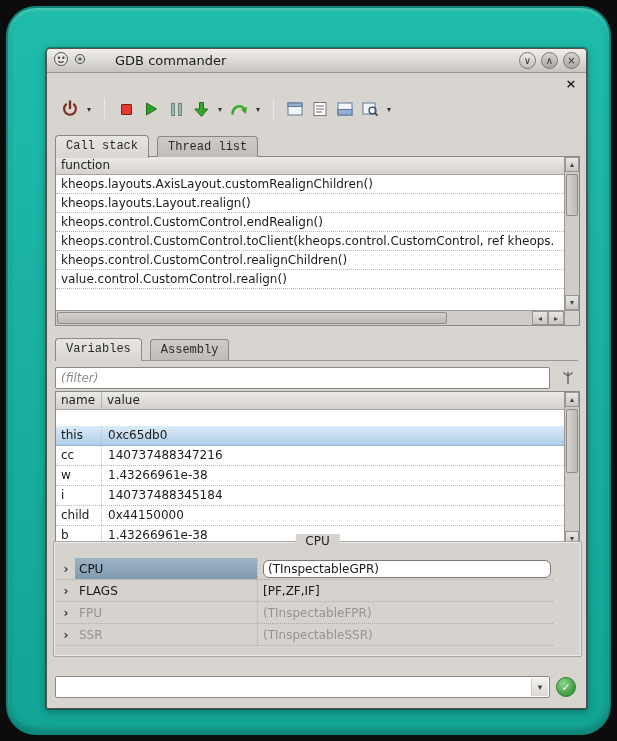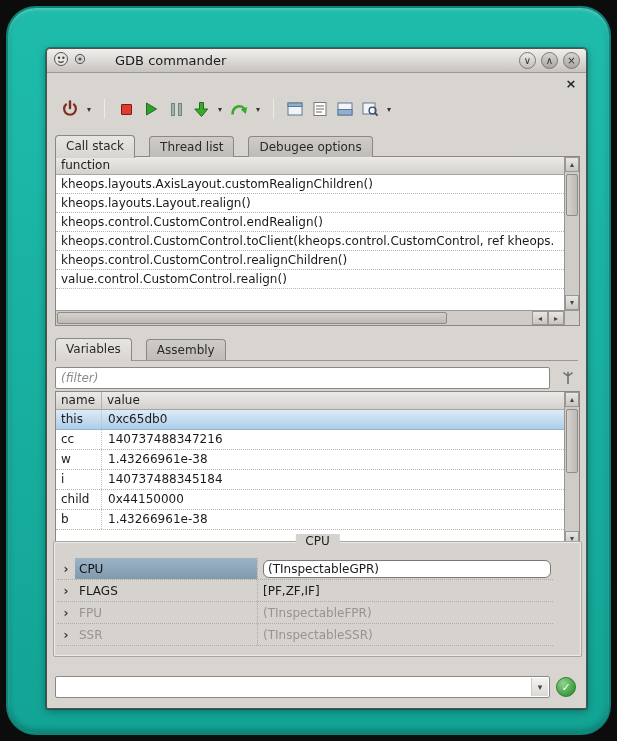--- a/index.html
+++ b/index.html
@@ -31,21 +31,21 @@
   
   .toolbar { position:absolute; left:12px; top:46px; height:28px; display:flex; align-items:center; gap:3px; }
   .tool-btn { min-width:22px; height:24px; display:flex; align-items:center; justify-content:center; border-radius:3px; }
   .drop { width:10px; height:24px; display:flex; align-items:center; justify-content:center; font-size:8px; color:#333; }
   .tsep { width:1px; height:20px; background:#a5a29e; border-right:1px solid #eceae7; margin:0 7px; }
   .stop-sq { width:11px; height:11px; background:#e23b2e; border:1px solid #7e1d14; border-radius:1px; }
   .pause-bars { display:flex; gap:3px; }
   .pause-bars i { display:block; width:4px; height:13px; background:#9db3ad; border:1px solid #6f8680; }
 
   
-  .tabbar { position:absolute; display:flex; align-items:flex-end; gap:14px; z-index:3; }
+  .tabbar { position:absolute; display:flex; align-items:flex-end; gap:8px; z-index:3;font-family:Liberation Mono, monospace; }
   .tabbar.one { left:8px; top:85px; height:23px; }
   .tabbar.two { left:8px; top:289px; height:23px; right:8px; border-bottom:1px solid #9a9794; }
   .tab { border:1px solid #8a8784; border-bottom:none; border-radius:4px 4px 0 0;
     padding:3px 10px 3px; background:linear-gradient(#cfccc8,#bfbcb8); color:#2a2a2a; white-space:nowrap; }
   .tab.active { background:linear-gradient(#e8e6e3,#d8d5d1); padding-bottom:5px; margin-bottom:-1px; z-index:4; }
 
   
   .panel { position:absolute; background:#fff; border:1px solid #8a8784; overflow:hidden; }
   .cs-panel { left:8px; top:107px; width:525px; height:170px; }
   .vars-panel { left:8px; top:342px; width:525px; height:156px; }
@@ -81,21 +81,21 @@
   .filter-ico { position:absolute; right:2px; top:3px; width:16px; height:16px; }
 
   
   .vars-header { position:absolute; left:0; right:15px; top:0; display:flex; }
   .vh-name { width:46px; border-right:1px solid #b5b2ae; }
   .vh-value { flex:1; }
   .vars-rows { position:absolute; left:0; right:15px; top:18px; bottom:0; overflow:hidden; }
   .vrow { display:flex; height:20px; line-height:19px; border-bottom:1px dotted #b8b5b1; background:#fff; }
   .vrow .vname { width:46px; padding-left:5px; border-right:1px dotted #c2bfbb; overflow:hidden; white-space:nowrap; }
   .vrow .vvalue { flex:1; padding-left:6px; overflow:hidden; white-space:nowrap; }
-  .vrow.selected { background:linear-gradient(#dcebf8,#aecde8); border-bottom:1px solid #8fb4d4; }
+  .vrow.selected { background:linear-gradient(#dcebf8,#aecde8); border-bottom:1px solid #8fb4d4;margin-top:16px; }
 
   
   .cpu-box { position:absolute; left:6px; top:492px; width:529px; height:116px;
     border:1px solid #a9a6a2; border-radius:2px; background:#d6d3cf; box-shadow:inset 0 0 0 1px #edebe8; }
   .cpu-title { position:absolute; top:-8px; left:50%; transform:translateX(-50%); background:#d6d3cf; padding:0 10px; color:#222; }
   .cpu-rows { position:absolute; left:3px; right:28px; top:16px; }
   .cpu-row { display:grid; grid-template-columns:18px 182px 1fr; height:22px; align-items:center; border-bottom:1px dotted #aeaba7; }
   .cpu-row .exp { text-align:center; font-size:12px; color:#3a3a3a; font-weight:bold; }
   .cpu-row .cname { height:100%; display:flex; align-items:center; padding-left:4px; }
   .cpu-row.selected .cname { background:linear-gradient(#9db4c5,#809aae); color:#101418; }
@@ -206,21 +206,20 @@
             <circle cx="10.5" cy="9.5" r="3.4" fill="none" stroke="#3a4e62" stroke-width="1.4"></circle>
             <line x1="13" y1="12" x2="15.6" y2="14.6" stroke="#3a4e62" stroke-width="1.8"></line>
           </svg>
       </span>
       <span class="drop">▾</span>
     </div>
 
     <div class="tabbar one">
       <span class="tab active">Call stack</span>
       <span class="tab">Thread list</span>
-      <span class="tab">Debugee options</span>
     </div>
 
     <div class="panel cs-panel">
       <div class="col-header cs-header">function</div>
       <div class="cs-rows">
         <div class="row">kheops.layouts.AxisLayout.customRealignChildren()</div>
         <div class="row">kheops.layouts.Layout.realign()</div>
         <div class="row">kheops.control.CustomControl.endRealign()</div>
         <div class="row">kheops.control.CustomControl.toClient(kheops.control.CustomControl, ref kheops.</div>
         <div class="row">kheops.control.CustomControl.realignChildren()</div>

